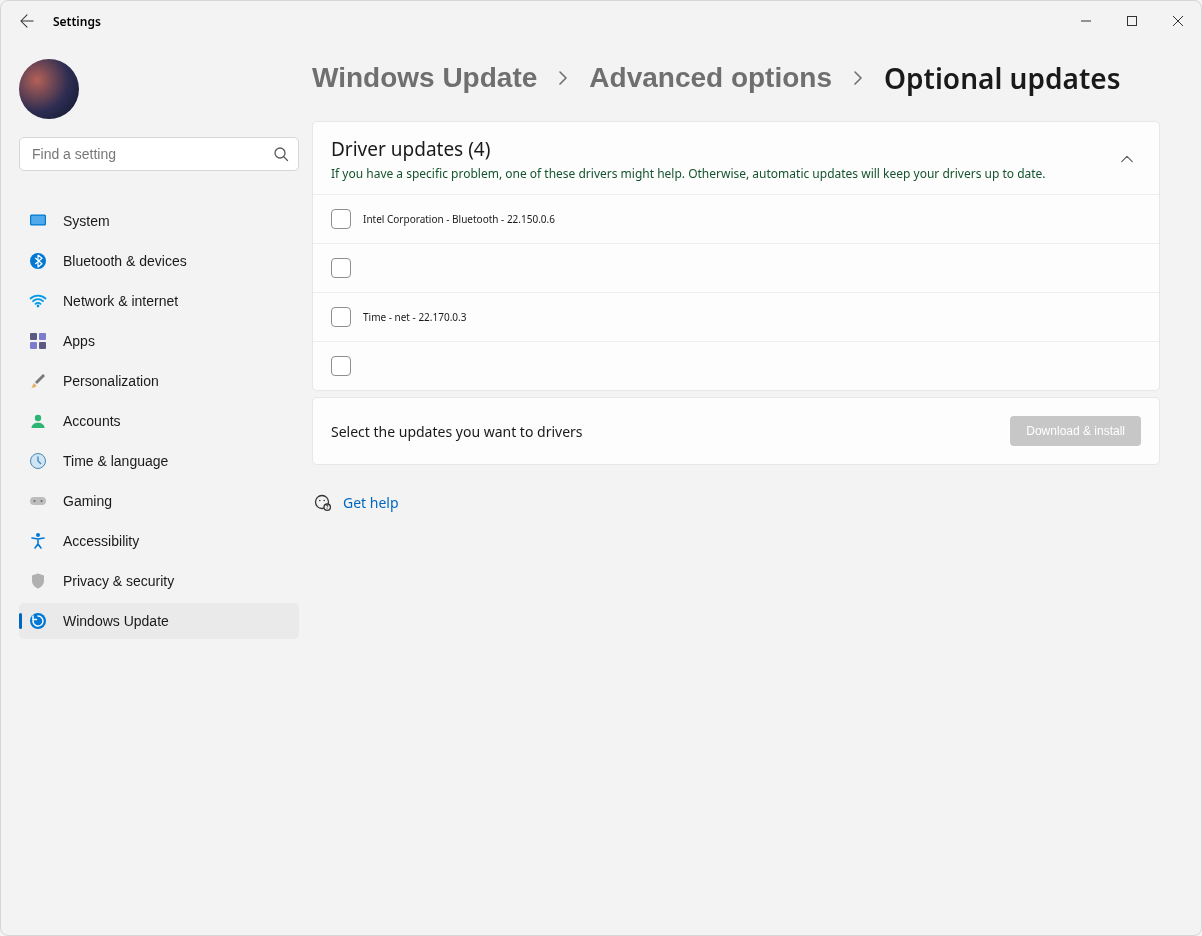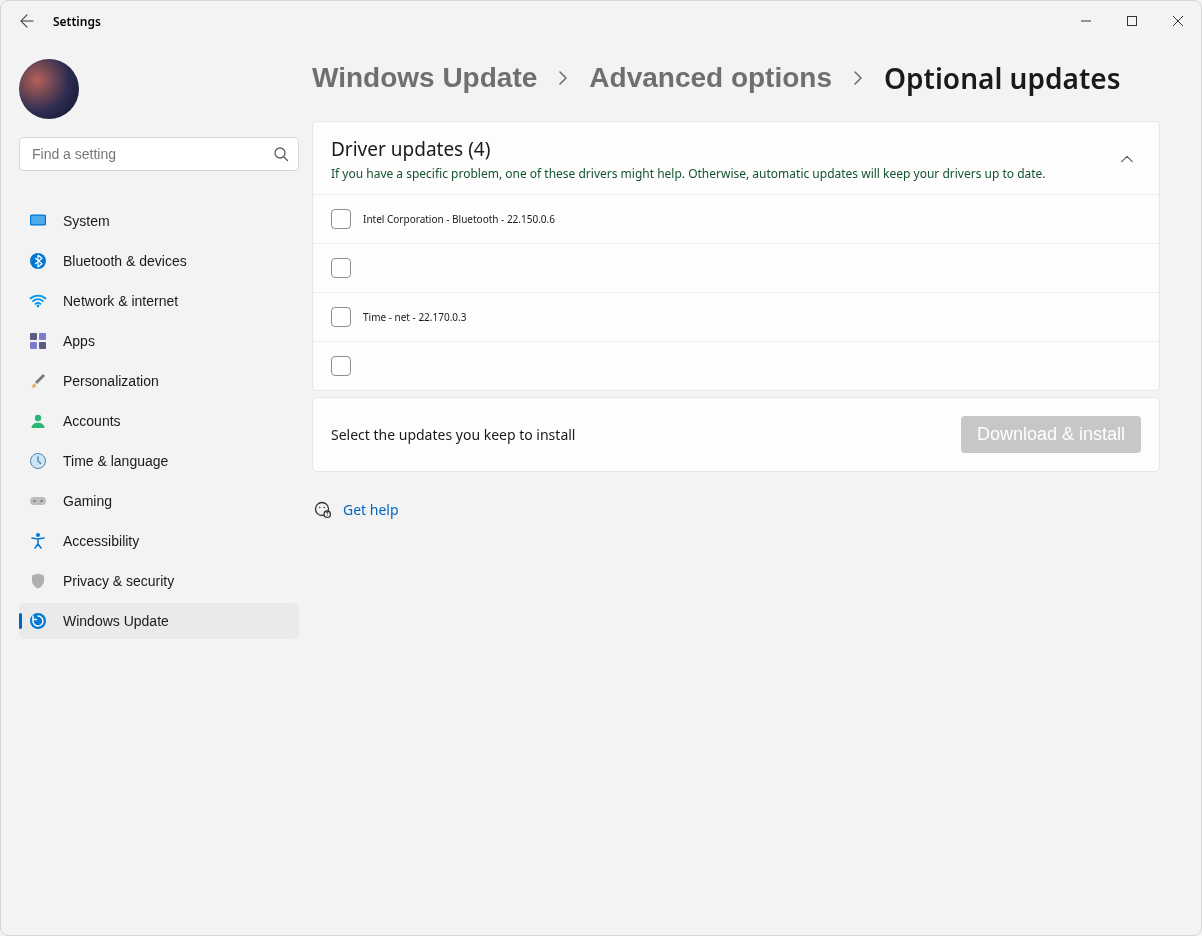--- a/index.html
+++ b/index.html
@@ -45,21 +45,21 @@
   .head-title { font-size: 19px; font-weight: 400; }
   .head-sub { font-size: 12px; color: #14532d; }
   .head-toggle { width: 20px; height: 20px; display: flex; align-items: center; justify-content: center; color: #5e5e5e; align-self: center; }
 
   .driver-item { display: flex; align-items: center; gap: 12px; padding: 14px 18px; border-top: 1px solid #eeeeee; }
   .chk { width: 20px; height: 20px; border: 1.5px solid #8e8e8e; border-radius: 4px; background: #fff; flex-shrink: 0; cursor: pointer; }
   .driver-label { font-size: 10px; }
 
   .footer-card { margin-top: 6px; background: #fdfdfd; border: 1px solid #e7e7e7; border-radius: 5px; padding: 18px 18px; display: flex; align-items: center; justify-content: space-between; }
   .footer-msg { font-size: 14px; }
-  .dl-btn { background: #c7c7c7; color: #fff; border: none; border-radius: 4px; padding: 8px 16px; font-size: 18px; cursor: not-allowed; }
+  .dl-btn { background: #c7c7c7; color: #fff; border: none; border-radius: 4px; padding: 8px 16px; font-size: 12px; cursor: not-allowed; }
 
   .help-row { display: flex; align-items: center; gap: 11px; margin-top: 28px; padding-left: 2px; }
   .help-link { color: #0067c0; text-decoration: none; font-size: 14px; }
   .help-icon { width: 18px; height: 18px; color: #333; }
 
   .main-stack { width: 848px; }
 </style>
 </head>
 <body>
 
@@ -251,21 +251,21 @@
           <div class="driver-item">
             <button class="chk" aria-label="checkbox"></button>
             <span class="driver-label">Time - net - 22.170.0.3</span>
           </div>
           <div class="driver-item">
             <button class="chk" aria-label="checkbox"></button>
           </div>
         </section>
 
         <div class="footer-card">
-          <span class="footer-msg">Select the updates you keep to install</span>
+          <span class="footer-msg">Select the updates you want to drivers</span>
           <button class="dl-btn" disabled="">Download &amp; install</button>
         </div>
 
         <div class="help-row">
           <span class="help-icon">
             <svg width="18" height="18" viewBox="0 0 18 18">
                 <circle cx="8" cy="8" r="6.5" stroke="#333" stroke-width="1.3" fill="none"></circle>
                 <circle cx="13.2" cy="13.2" r="3.2" stroke="#333" stroke-width="1.3" fill="#f3f3f3"></circle>
                 <text x="13.2" y="15" text-anchor="middle" font-size="5" font-weight="bold" fill="#333">?</text>
                 <circle cx="5.8" cy="6.5" r="0.8" fill="#333"></circle>

